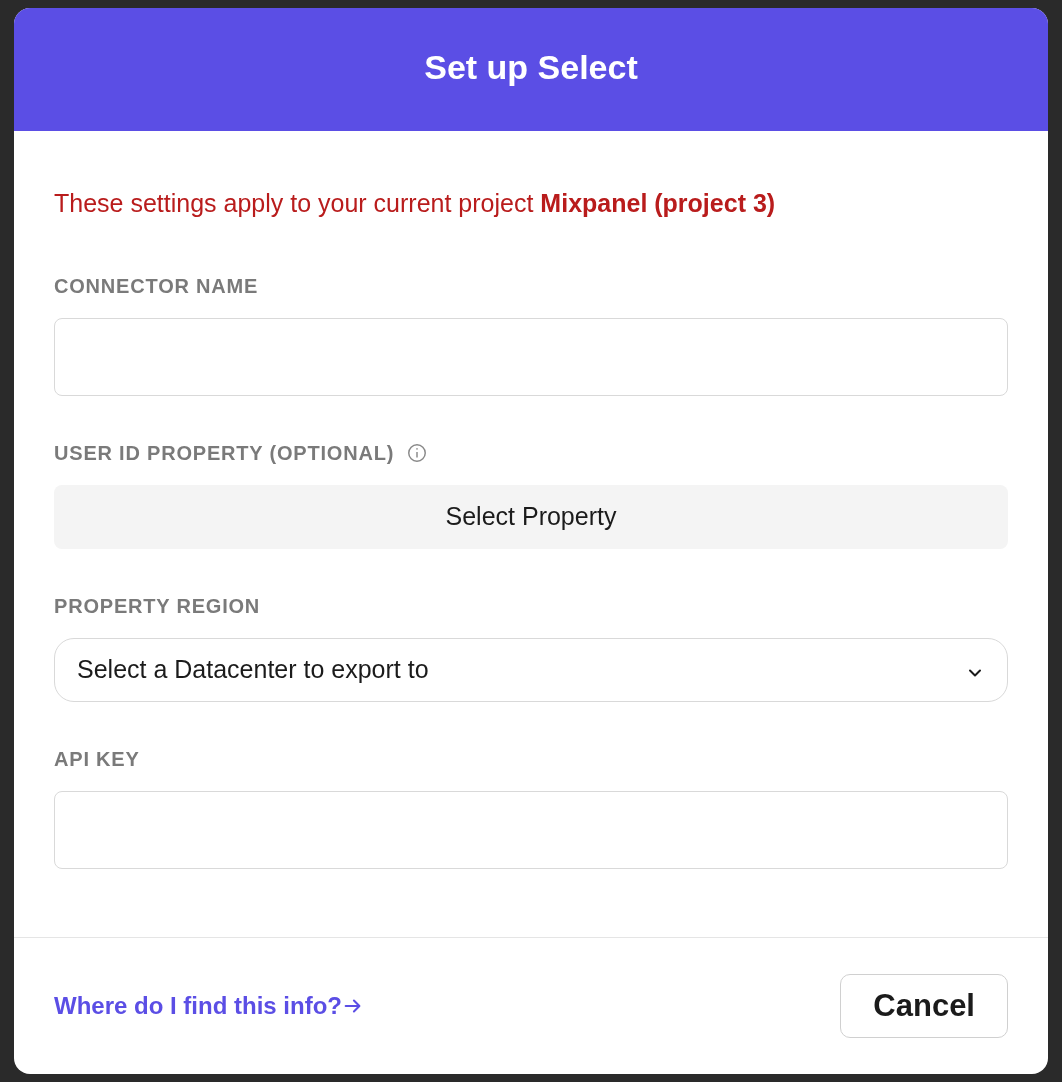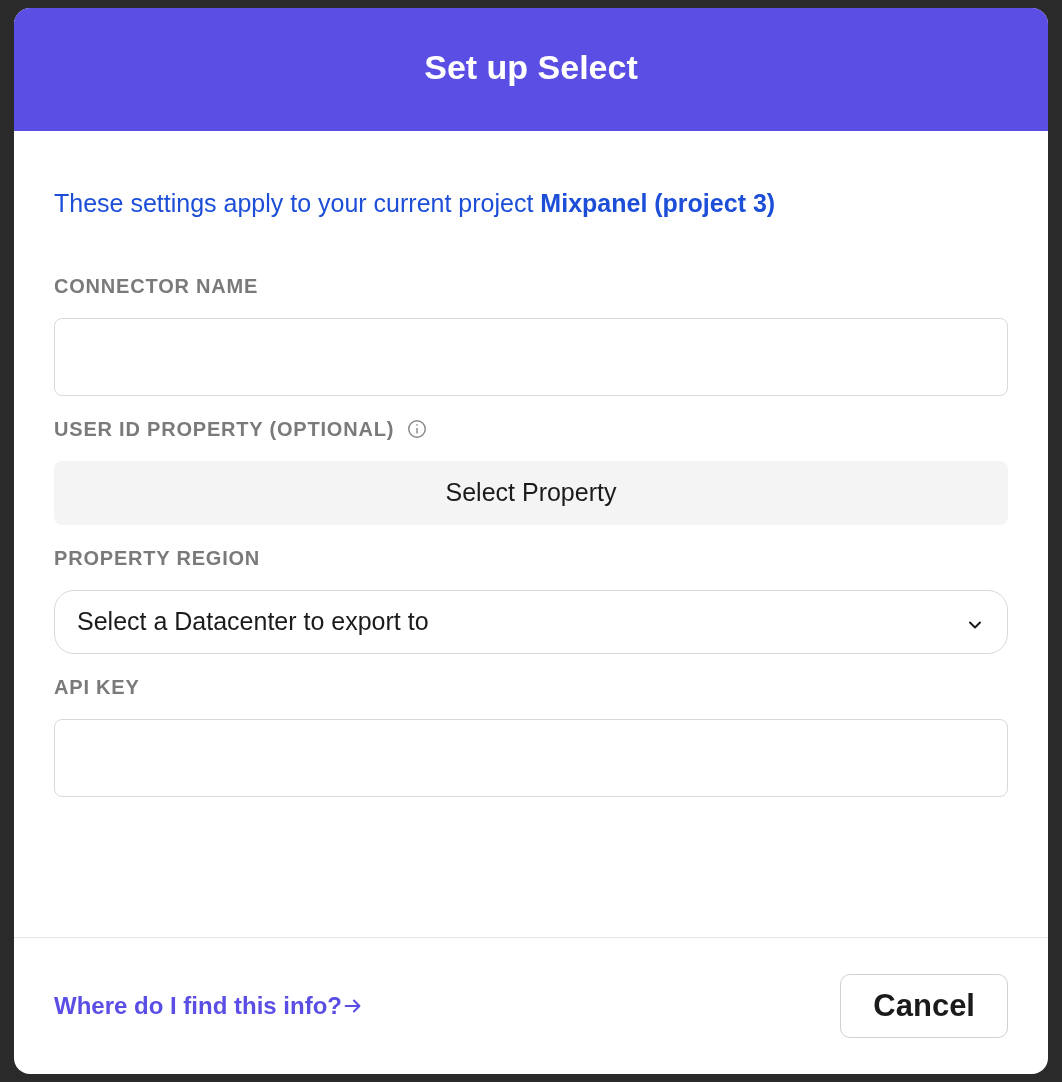--- a/index.html
+++ b/index.html
@@ -35,29 +35,29 @@
       font-size: 34px;
       font-weight: 700;
     }
     .modal-body {
       flex: 1;
       padding: 56px 40px 36px 40px;
       overflow-y: auto;
     }
     .intro-text {
       font-size: 25px;
-      color: #1d4ed8;
+      color: #b91c1c;
       margin-bottom: 54px;
       line-height: 1.35;
     }
     .intro-text .bold {
       font-weight: 700;
     }
     .form-field {
-      margin-bottom: 22px;
+      margin-bottom: 46px;
     }
     .field-label {
       font-size: 20px;
       font-weight: 600;
       color: #7a7a7a;
       letter-spacing: 0.8px;
       margin-bottom: 20px;
       display: flex;
       align-items: center;
       gap: 12px;

